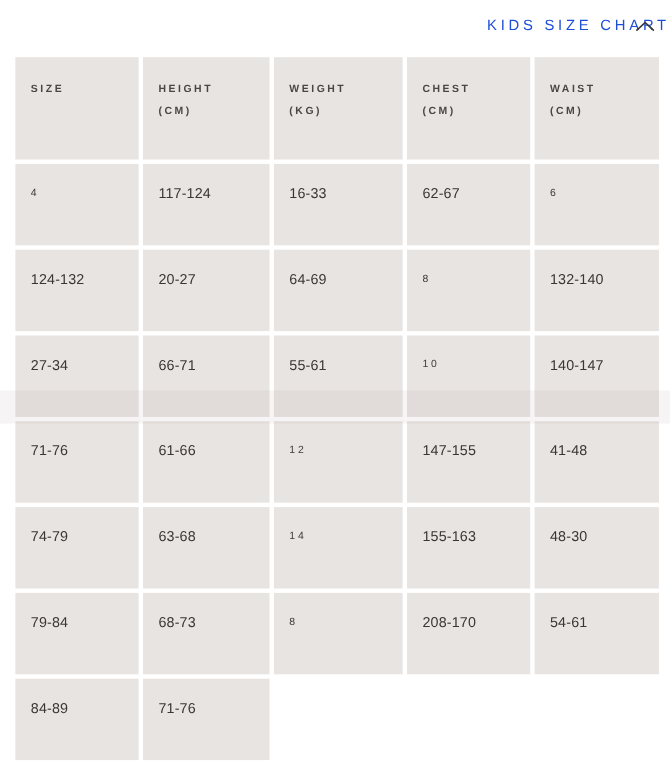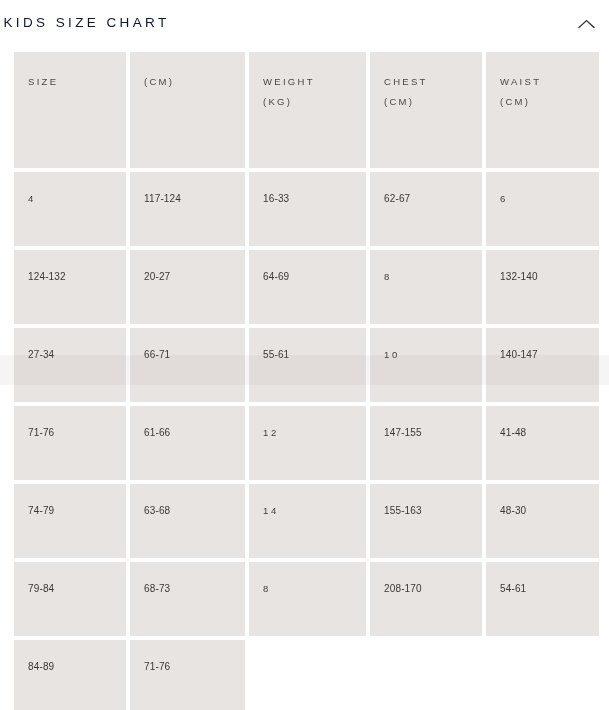--- a/index.html
+++ b/index.html
@@ -30,24 +30,24 @@
     top: 0;
     width: 609px;
     height: 52px;
     background: #ffffff;
   }
   .chart-title {
     position: absolute;
     left: 0;
     top: 15px;
     width: 609px;
-    text-align: left;
+    text-align: right;
     font-size: 13.5px;
     letter-spacing: 3.4px;
-    color: #0f172a;
+    color: #1d4ed8;
     font-weight: 400;
     text-indent: 3.4px;
     white-space: nowrap;
   }
   .collapse-toggle {
     position: absolute;
     right: 9px;
     top: 11px;
     width: 28px;
     height: 26px;
@@ -73,22 +73,23 @@
     row-gap: 4px;
   }
 
   .cell {
     background: #e8e4e2;
     box-sizing: border-box;
     padding-left: 14px;
   }
 
   .head-cell {
-    height: 116px;
+    height: 93px;
     padding-top: 20px;
+    font-weight: bold;
   }
   .head-label {
     display: block;
     font-size: 9.5px;
     letter-spacing: 2.3px;
     color: #4a4644;
     line-height: 20px;
     white-space: nowrap;
   }
   .head-unit {
@@ -107,21 +108,21 @@
     padding-top: 20px;
   }
   .size-value {
     font-size: 9.5px;
     letter-spacing: 2.6px;
     color: #3f3b39;
     line-height: 14px;
     white-space: nowrap;
   }
   .measure-value {
-    font-size: 10px;
+    font-size: 13px;
     letter-spacing: 0.15px;
     color: #3a3634;
     line-height: 14px;
     white-space: nowrap;
   }
 
   
   .scroll-band {
     position: absolute;
     left: 0;
@@ -144,20 +145,21 @@
         <path d="M1 8.4 L8.5 1.6 L16 8.4" stroke="#3a3a3a" stroke-width="1.4" stroke-linecap="square" fill="none"></path>
       </svg>
     </button>
   </div>
 
   <div class="size-table" id="size-table">
       <div class="cell head-cell">
         <span class="head-label">SIZE</span>
       </div>
       <div class="cell head-cell">
+        <span class="head-label">HEIGHT</span>
         <span class="head-unit">(CM)</span>
       </div>
       <div class="cell head-cell">
         <span class="head-label">WEIGHT</span>
         <span class="head-unit">(KG)</span>
       </div>
       <div class="cell head-cell">
         <span class="head-label">CHEST</span>
         <span class="head-unit">(CM)</span>
       </div>

